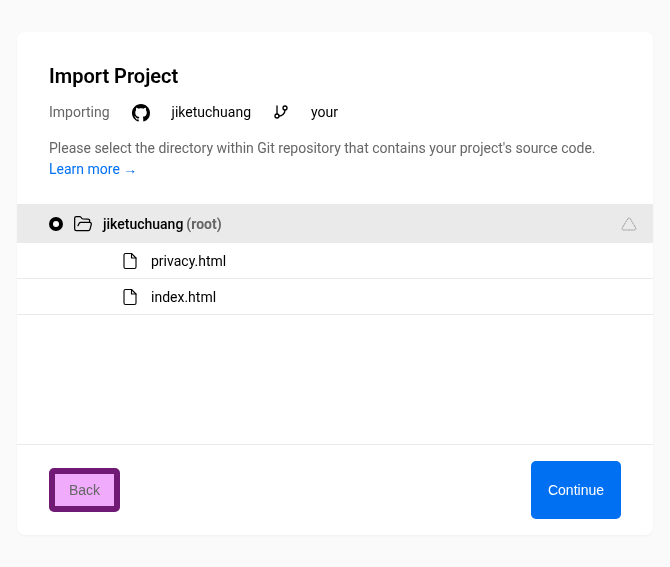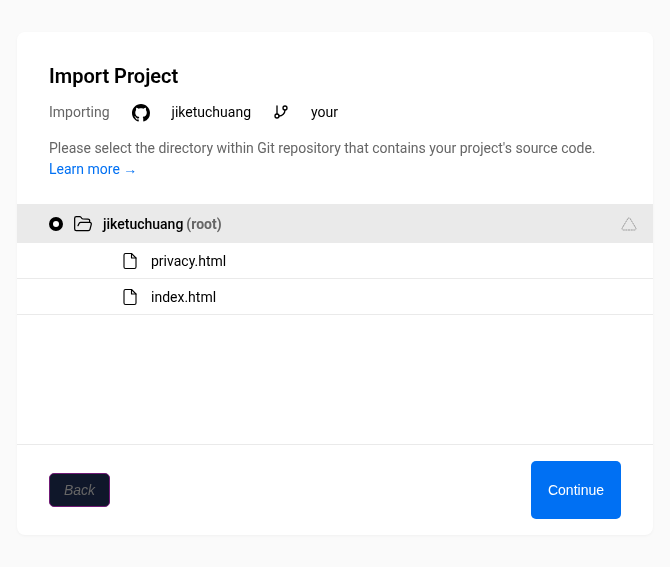--- a/index.html
+++ b/index.html
@@ -89,24 +89,23 @@
       padding: 16px 32px;
     }
     .btn {
       font-size: 14px;
       border-radius: 5px;
       padding: 8px 14px;
       cursor: pointer;
       border: 1px solid transparent;
     }
     .btn-back {
-      background: #0f172a;
+      background: #f0abfc;
       color: #666;
-      border: 1px solid #701a75;
-      font-style: italic;
+      border: 6px solid #701a75;
     }
     .btn-continue {
       background: #0070f3;
       color: #fff;
       font-weight: 500;
       padding: 20px 16px;
     }
     svg { display: block; }
   </style>
 </head>

